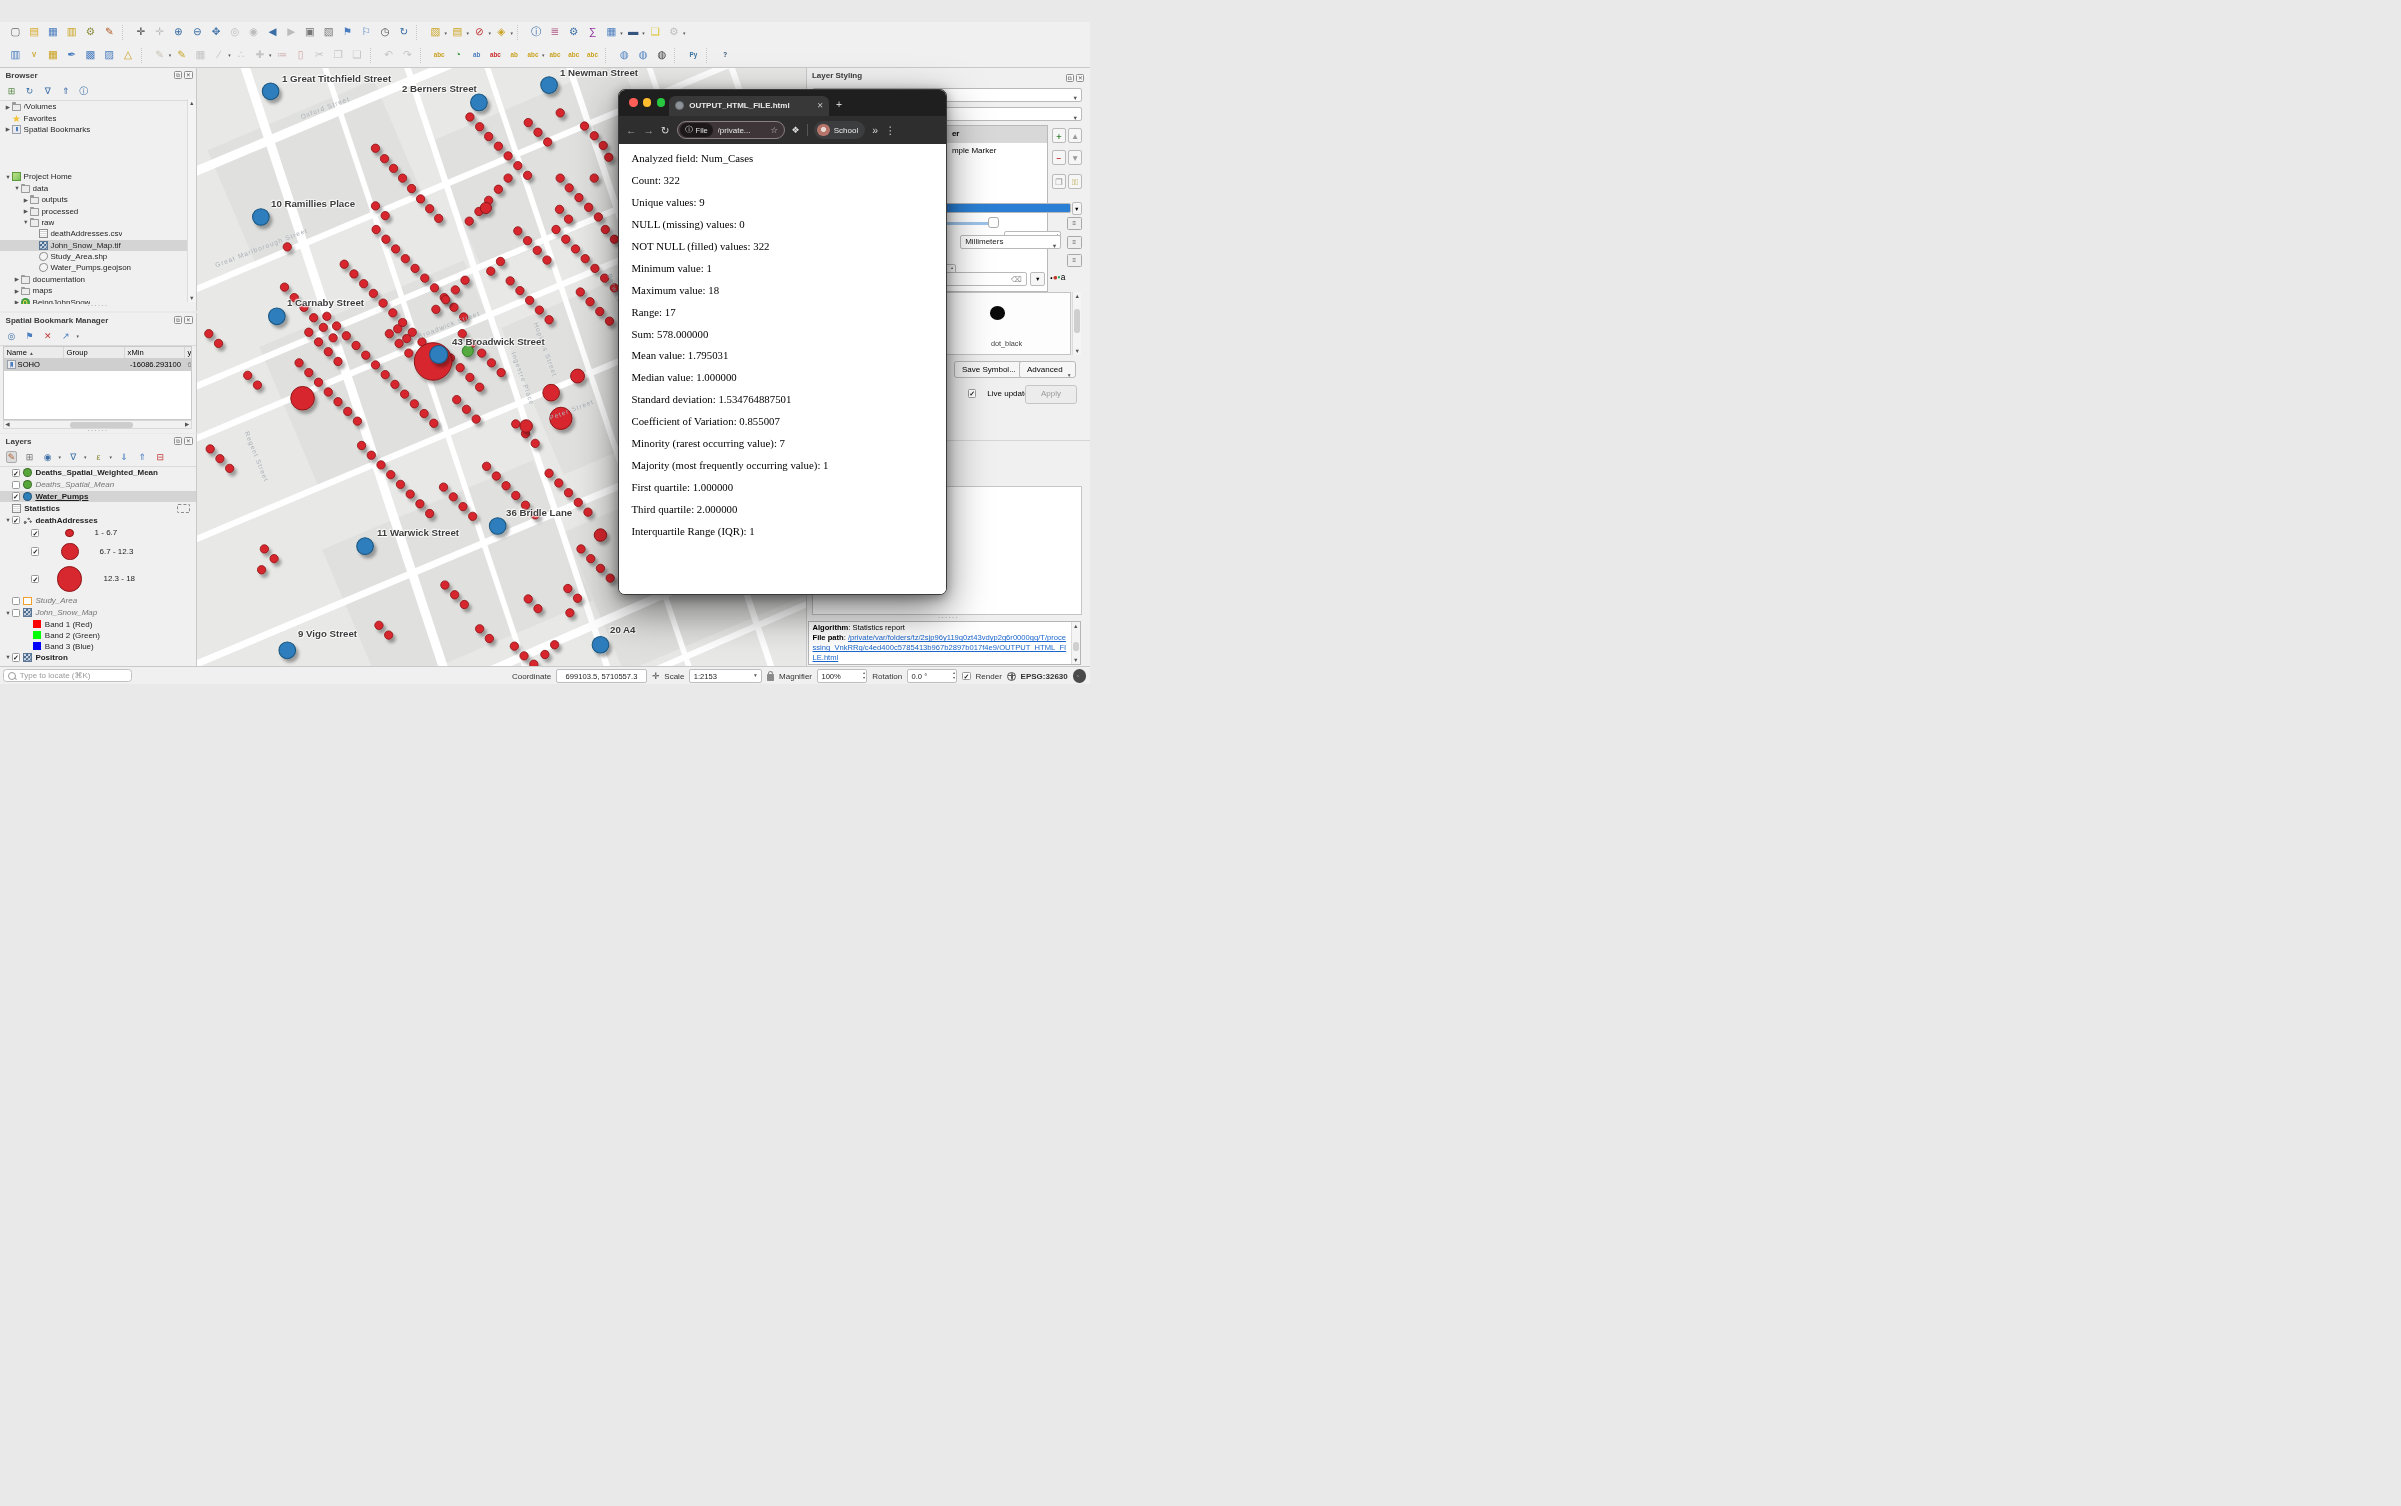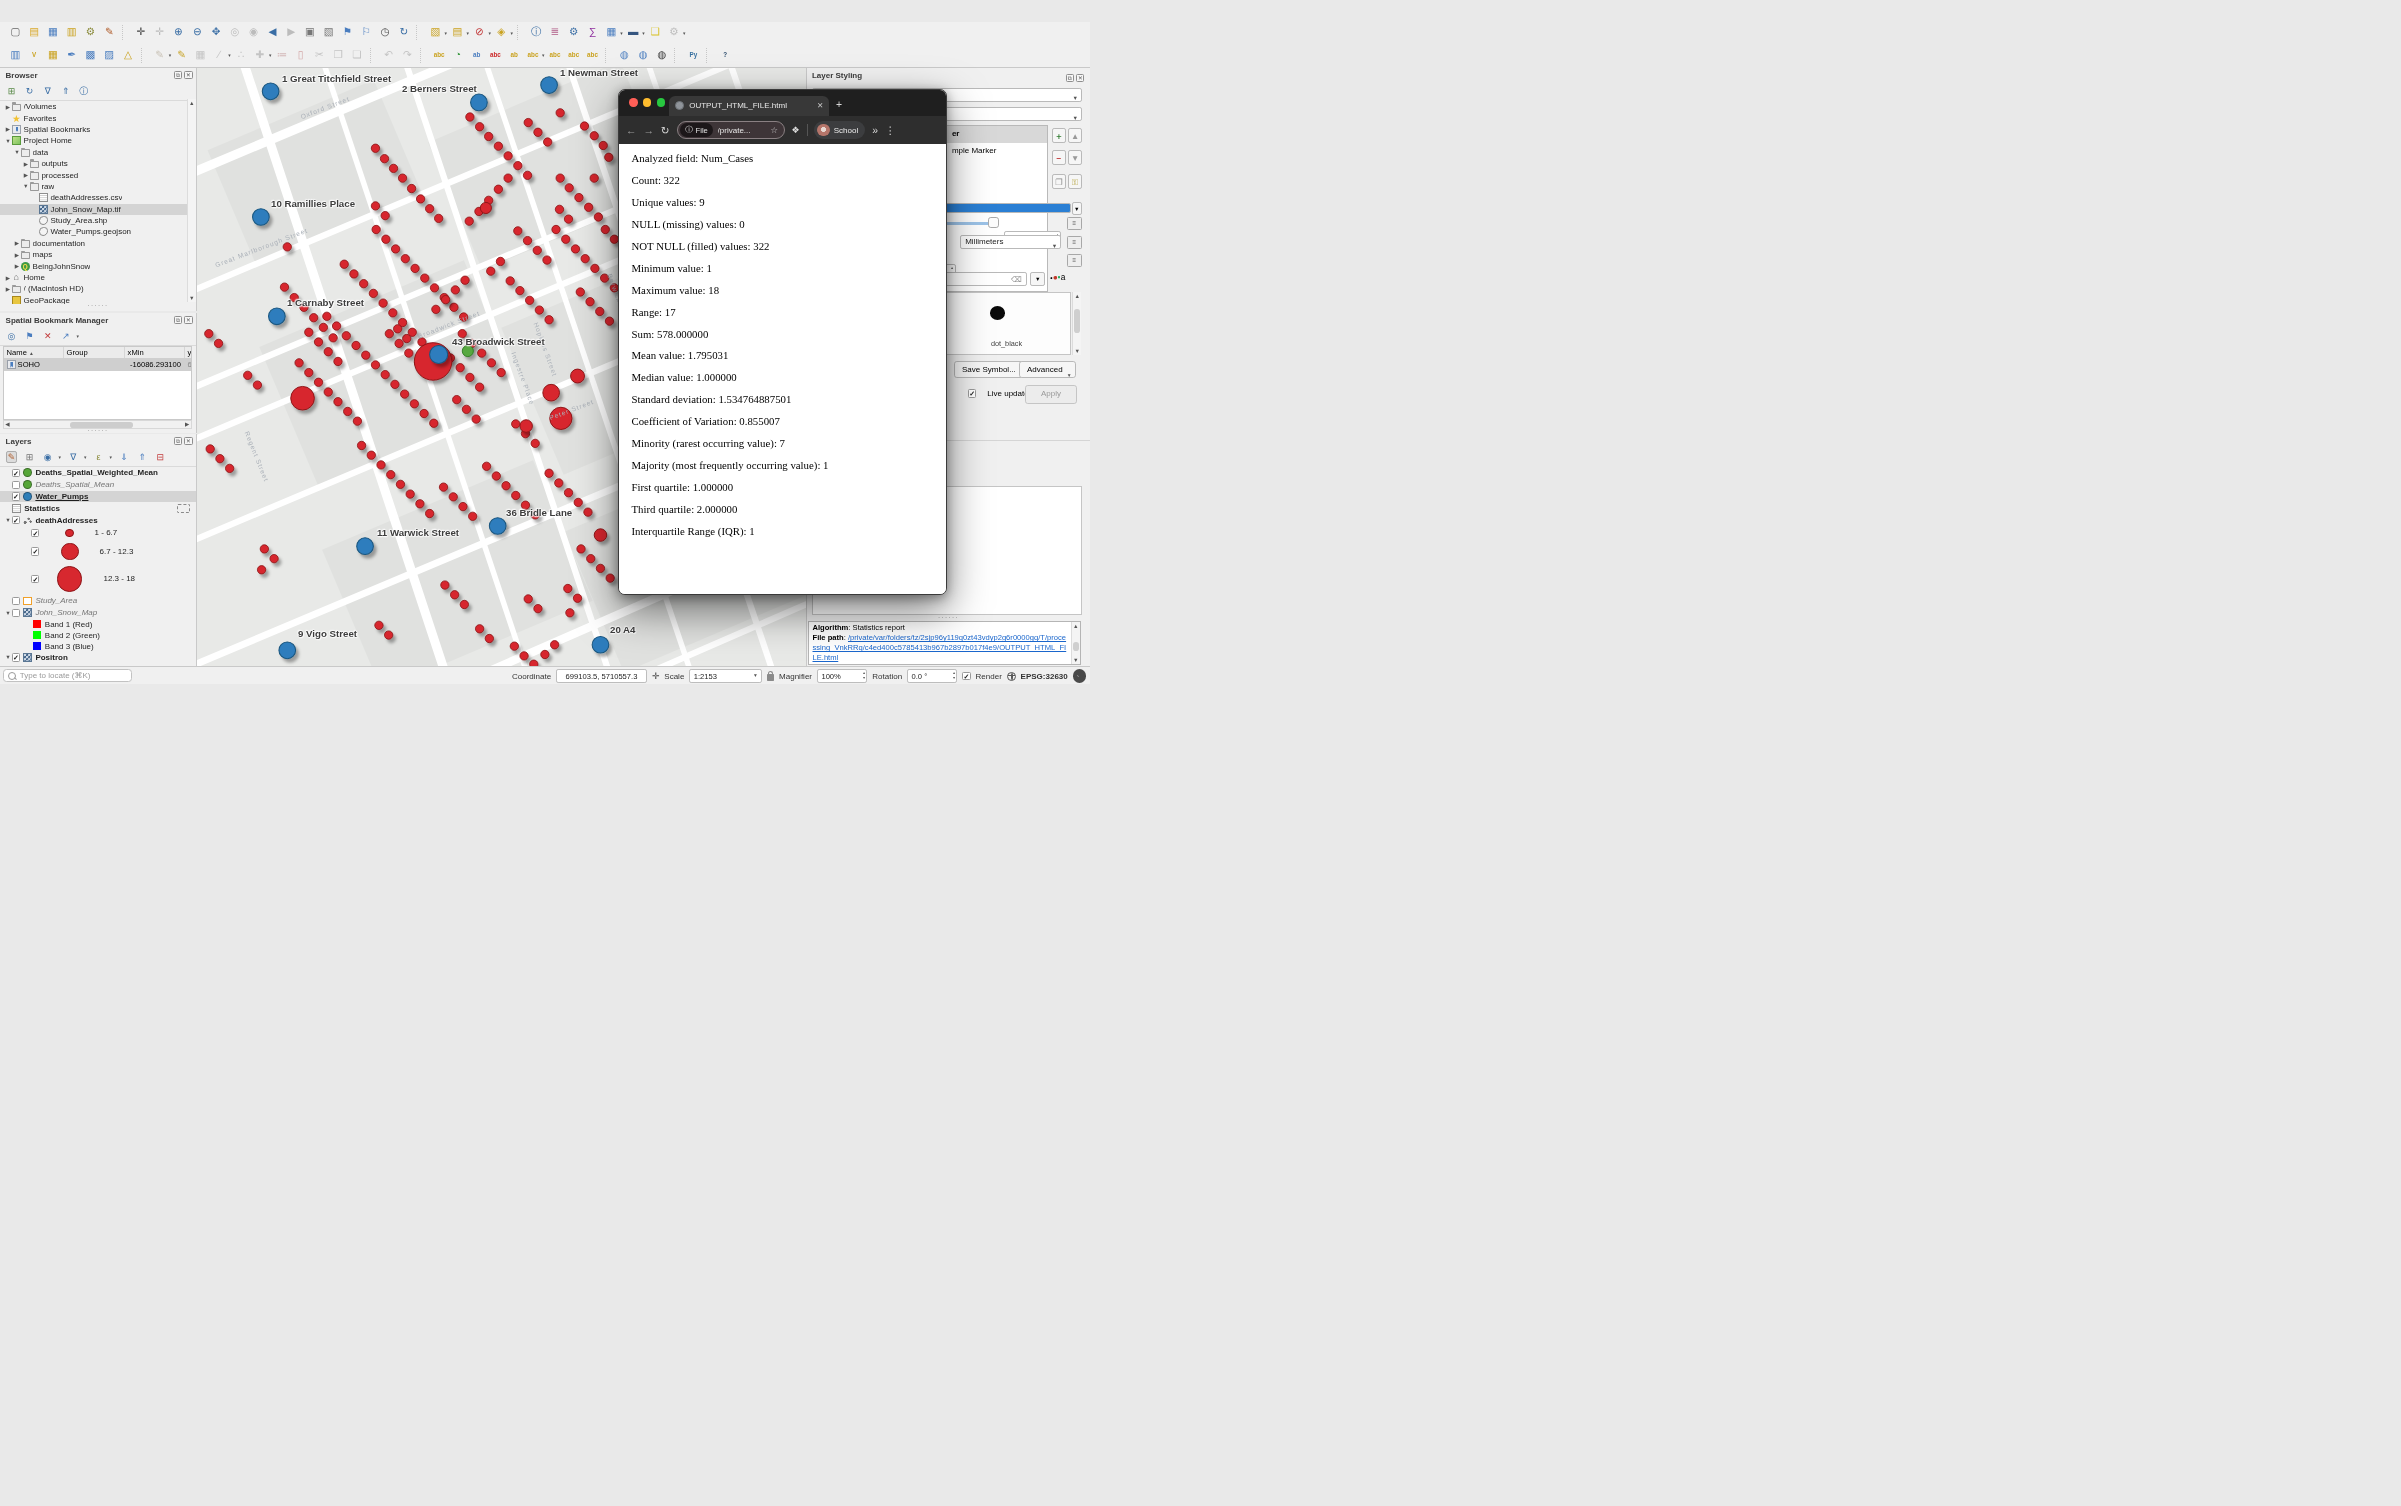--- a/index.html
+++ b/index.html
@@ -77,21 +77,21 @@
   .combo{position:absolute;height:14px;background:#fff;border:0.7px solid #b9b9b9;border-radius:2.1px;box-sizing:border-box;font-size:8px;line-height:12.5px;padding-left:4.2px;color:#222;}
   .combo .dda{position:absolute;right:2.8px;top:3.5px;font-size:5.6px;color:#555;}
   .sqbtn{position:absolute;width:14px;height:15.3px;background:#f6f6f6;border:0.7px solid #b9b9b9;border-radius:2.1px;box-sizing:border-box;text-align:center;line-height:14px;font-size:8.3px;}
   .ovr{position:absolute;width:12.5px;height:11px;border:0.7px solid #a8a8a8;border-radius:1.4px;background:#eee;font-size:6.3px;text-align:center;line-height:9.7px;color:#555;}
   
   #chrome{position:absolute;left:618px;top:89px;width:329px;height:506px;border-radius:7px;box-shadow:0 15.3px 42px rgba(0,0,0,.5),0 2.8px 11px rgba(0,0,0,.35);overflow:hidden;background:#fff;border:0.7px solid #3a3a3a;box-sizing:border-box;}
   #chrome-tabstrip{height:26px;background:#1f1f1f;position:relative;}
   .ctl{position:absolute;top:8.3px;width:8.3px;height:8.3px;border-radius:50%;}
   #chrome-tab{position:absolute;left:50px;top:5.6px;width:160px;height:20px;background:#383838;border-radius:6.3px 6.3px 0 0;display:flex;align-items:center;padding:0 5.6px;box-sizing:border-box;}
   #chrome-tab .fav{width:9.7px;height:9.7px;border-radius:50%;background:#8f949a;border:1.4px solid #6f7479;box-sizing:border-box;flex:none;}
-  #chrome-tab .ttl{color:#e8e8e8;font-size:8px;margin-left:4.9px;white-space:nowrap;overflow:hidden;flex:1;}
+  #chrome-tab .ttl{color:#e8e8e8;font-size:8px;margin-left:4.9px;white-space:nowrap;overflow:hidden;flex:1;font-weight:bold;}
   #chrome-tab .cls{color:#c9c9c9;font-size:7.6px;margin-left:4.2px;flex:none;}
   #newtab-btn{position:absolute;left:217px;top:9.7px;color:#d8d8d8;font-size:10.4px;line-height:10.4px;}
   #chrome-toolbar{height:28px;background:#2e2e2e;display:flex;align-items:center;padding:0 7px;gap:7px;}
   .nav{color:#9a9a9a;font-size:10.4px;flex:none;}
   .nav.lit{color:#d8d8d8;}
   #omnibox{flex:none;width:108px;height:18px;background:#3e3538;border:0.7px solid #8a8083;border-radius:9.7px;display:flex;align-items:center;padding:0 5.6px 0 2.1px;box-sizing:border-box;}
   #omni-chip{background:#1c1719;border-radius:7.6px;height:14px;display:flex;align-items:center;padding:0 5.6px;color:#e4e4e4;font-size:7.6px;gap:2.8px;flex:none;}
   #omni-text{color:#e8e8e8;font-size:8px;margin-left:4.2px;flex:1;white-space:nowrap;overflow:hidden;}
   #omni-star{color:#cfcfcf;font-size:8.3px;flex:none;}
   #ext-icon{color:#e0e0e0;font-size:9px;flex:none;}
@@ -384,21 +384,21 @@
         <div class="trow" style="padding-left: 4.2px;">
           <span class="arr"></span>
           <span class="ic ic-star">★</span>
           <span class="tlabel">Favorites</span>
         </div>
         <div class="trow" style="padding-left: 4.2px;">
           <span class="arr">▶</span>
           <span class="ic ic-bmk"></span>
           <span class="tlabel">Spatial Bookmarks</span>
         </div>
-        <div class="trow" style="padding-left: 4.2px;">
+        <div class="trow" style="padding-left: 4.2px; margin-top: 36px;">
           <span class="arr">▼</span>
           <span class="ic ic-ph"></span>
           <span class="tlabel">Project Home</span>
         </div>
         <div class="trow" style="padding-left: 13.2px;">
           <span class="arr">▼</span>
           <span class="ic ic-folder"></span>
           <span class="tlabel">data</span>
         </div>
         <div class="trow" style="padding-left: 22px;">

